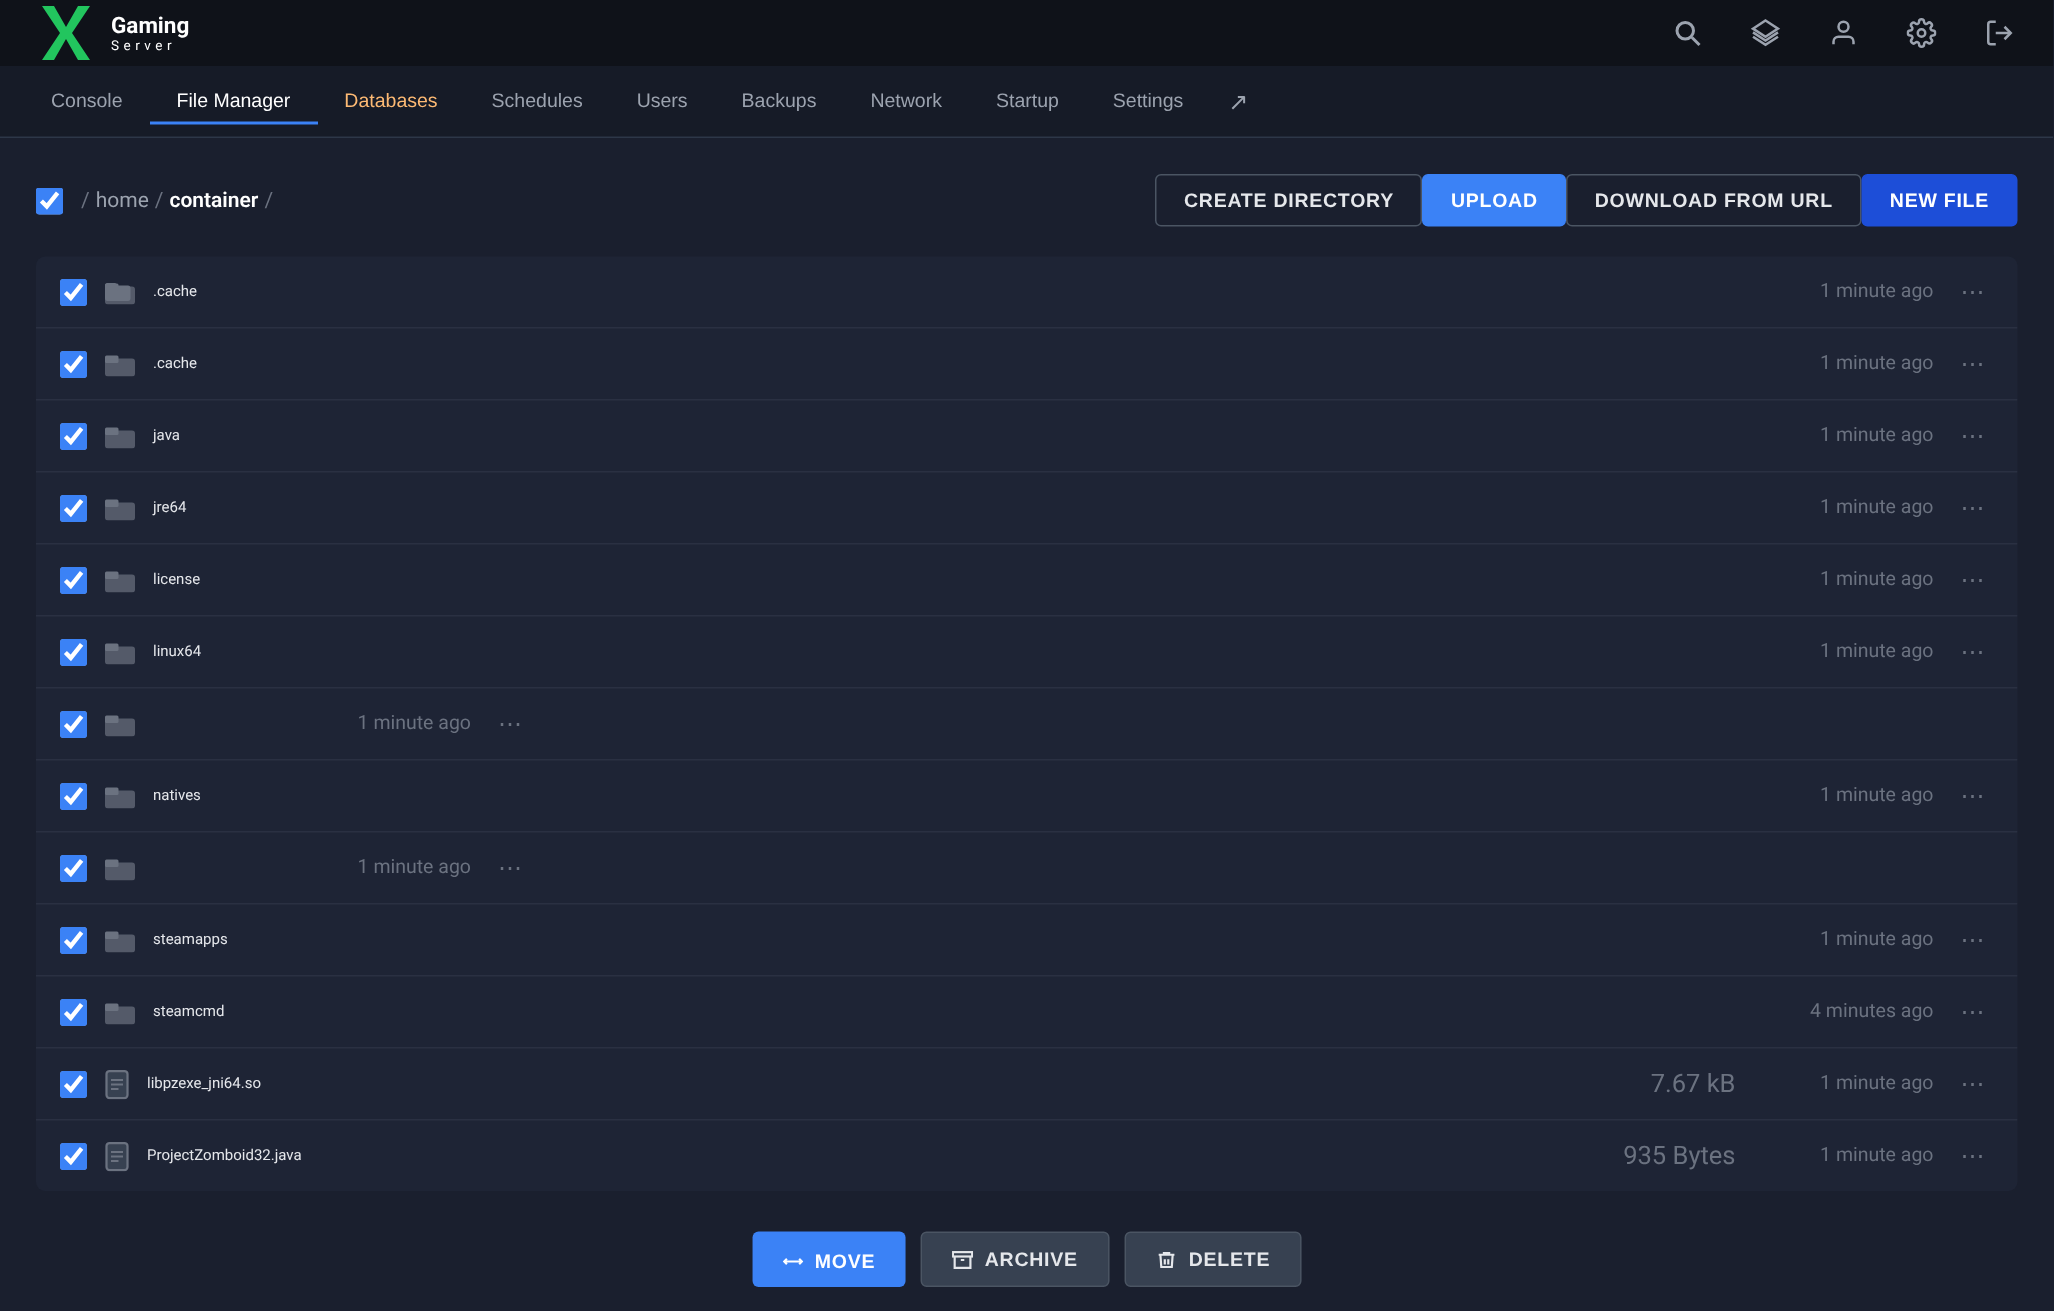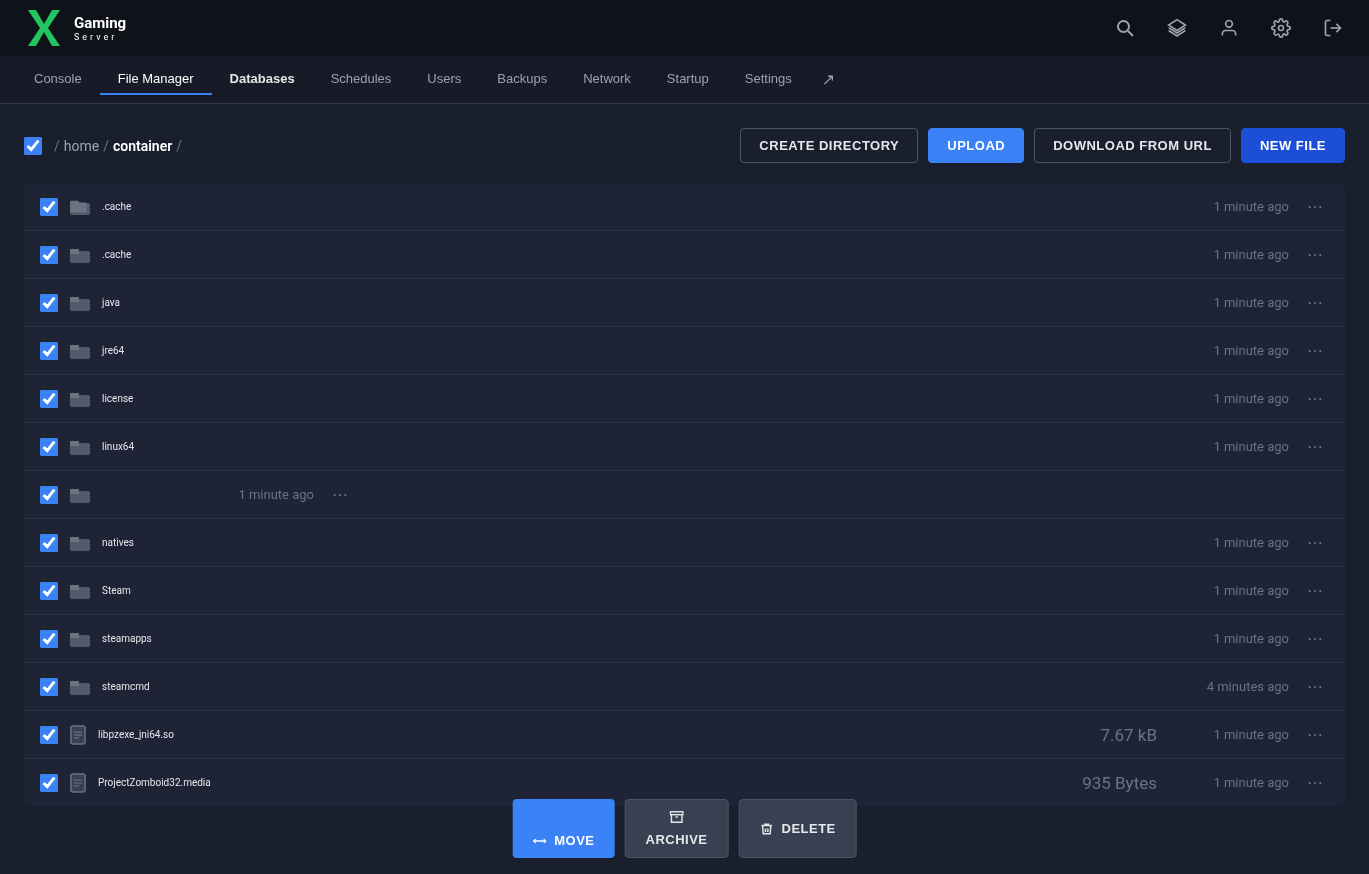--- a/index.html
+++ b/index.html
@@ -7,21 +7,21 @@
       font-family: -apple-system, BlinkMacSystemFont, 'Segoe UI', Roboto, sans-serif;
       background: #1a1f2e;
       color: #c9d1d9;
       min-height: 874px;
       font-size: 14px;
     }
 
     
     .top-bar {
       background: #0f1219;
-      height: 56px;
+      height: 44px;
       display: flex;
       align-items: center;
       justify-content: space-between;
       padding: 0 20px;
     }
     .logo {
       display: flex;
       align-items: center;
     }
     .top-icons {
@@ -62,21 +62,21 @@
       background: none;
       border-bottom: 2px solid transparent;
       height: 31px;
       display: flex;
       align-items: center;
     }
     .nav-tab.active {
       color: #fff;
       border-bottom: 2px solid #3b82f6;
     }
-    .nav-tab.bold { font-weight: 700; color: #e5e5e5; }
+    .nav-tab.bold { font-weight: 400; color: #fdba74; }
     .nav-tab-external {
       color: #9ca3af;
       font-size: 16px;
       padding: 14px 12px;
       cursor: pointer;
     }
 
     
     .content {
       padding: 24px 24px 80px 24px;
@@ -101,21 +101,20 @@
     .breadcrumb .current { color: #fff; font-weight: 600; }
     .checkbox-select-all {
       width: 18px;
       height: 18px;
       accent-color: #3b82f6;
       cursor: pointer;
       margin-right: 12px;
     }
     .actions {
       display: flex;
-      gap: 10px;
       align-items: center;
     }
     .btn {
       padding: 9px 18px;
       border-radius: 4px;
       font-size: 13px;
       font-weight: 600;
       cursor: pointer;
       border: 1px solid;
       letter-spacing: 0.5px;
@@ -221,21 +220,20 @@
     }
     .btn-move {
       background: #3b82f6;
       color: #fff;
       align-items: flex-end;
     }
     .btn-archive {
       background: #374151;
       color: #e5e7eb;
       border: 1px solid #4b5563;
-      flex-direction: column;
     }
     .btn-delete {
       background: #374151;
       color: #e5e7eb;
       border: 1px solid #4b5563;
     }
   </style>
 </head>
 <body>
 
@@ -416,21 +414,20 @@
       <span class="file-time">1 minute ago</span>
       <span class="file-menu">⋯</span>
     </div>
 
     <div class="file-row">
       <input type="checkbox" class="file-checkbox" checked="" style="">
       <svg class="folder-icon" viewBox="0 0 20 16" fill="#6b7280">
           <rect x="0" y="4" width="20" height="12" rx="2" fill="#6b7280" opacity="0.7"></rect>
           <rect x="0" y="2" width="9" height="5" rx="1" fill="#6b7280"></rect>
         </svg>
-      <span class="file-name">Steam</span>
       <span class="file-size"></span>
       <span class="file-time">1 minute ago</span>
       <span class="file-menu">⋯</span>
     </div>
 
     <div class="file-row">
       <input type="checkbox" class="file-checkbox" checked="" style="">
       <svg class="folder-icon" viewBox="0 0 20 16" fill="#6b7280">
           <rect x="0" y="4" width="20" height="12" rx="2" fill="#6b7280" opacity="0.7"></rect>
           <rect x="0" y="2" width="9" height="5" rx="1" fill="#6b7280"></rect>
@@ -468,21 +465,21 @@
     </div>
 
     <div class="file-row">
       <input type="checkbox" class="file-checkbox" checked="" style="">
       <svg class="file-icon" viewBox="0 0 16 20" fill="none">
         <rect x="1" y="1" width="14" height="18" rx="2" fill="#374151" stroke="#6b7280" stroke-width="1.5"></rect>
         <line x1="4" y1="7" x2="12" y2="7" stroke="#6b7280" stroke-width="1.2"></line>
         <line x1="4" y1="10" x2="12" y2="10" stroke="#6b7280" stroke-width="1.2"></line>
         <line x1="4" y1="13" x2="9" y2="13" stroke="#6b7280" stroke-width="1.2"></line>
       </svg>
-      <span class="file-name">ProjectZomboid32.media</span>
+      <span class="file-name">ProjectZomboid32.java</span>
       <span class="file-size">935 Bytes</span>
       <span class="file-time">1 minute ago</span>
       <span class="file-menu">⋯</span>
     </div>
   </div>
 </div>
 
 <div class="bottom-bar">
   <button class="btn-action btn-move">
     <svg width="14" height="14" viewBox="0 0 24 24" fill="none" stroke="currentColor" stroke-width="2.5">

